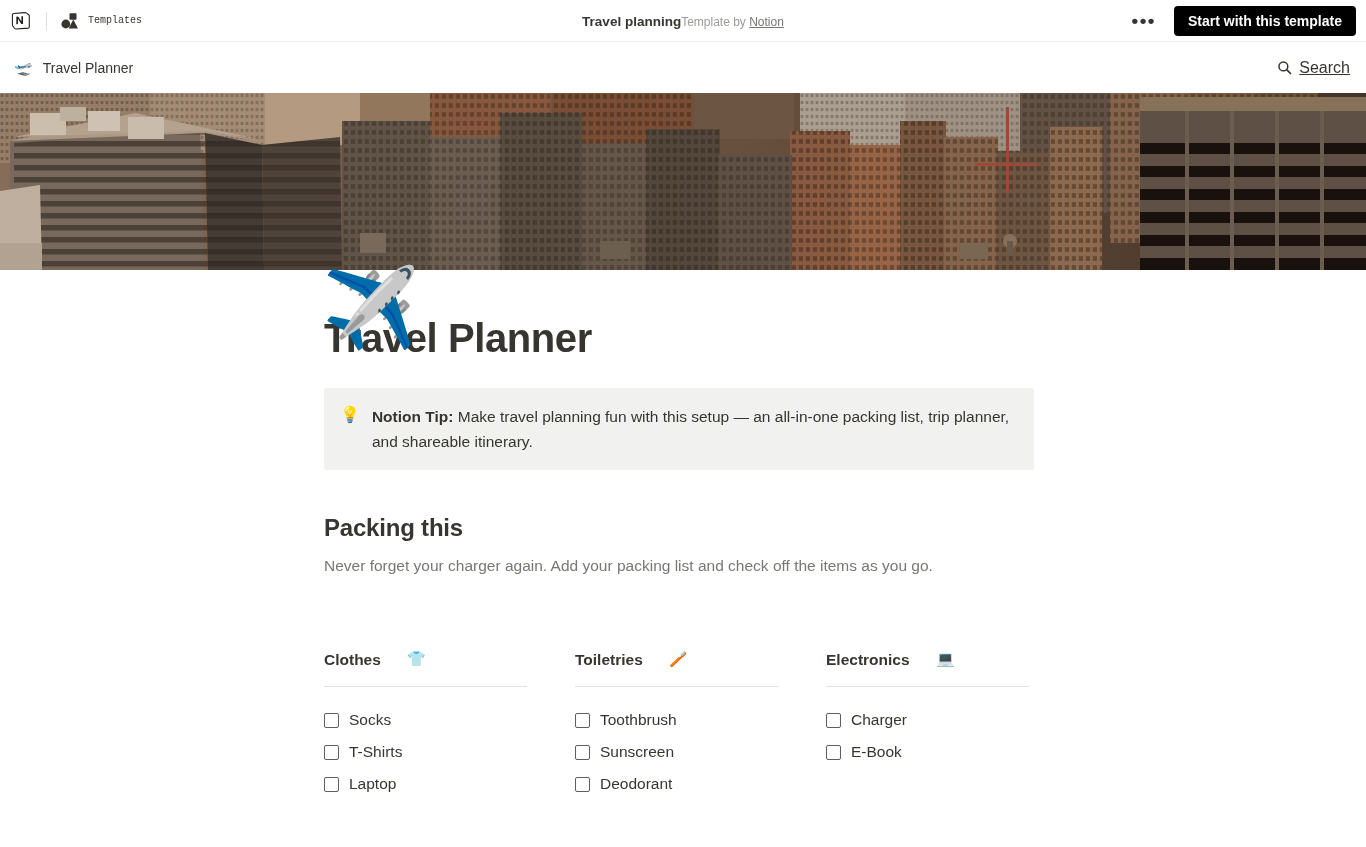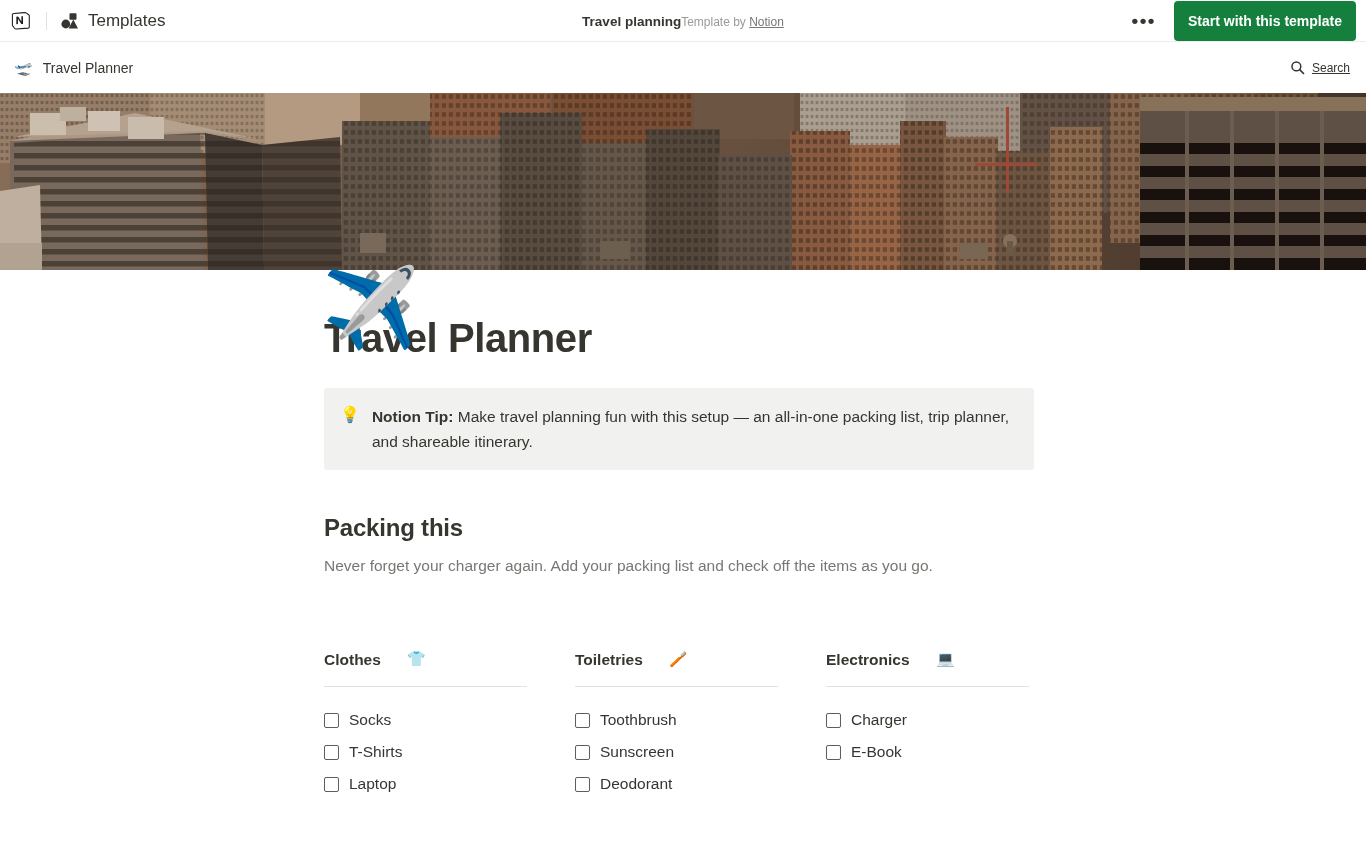--- a/index.html
+++ b/index.html
@@ -27,22 +27,23 @@
     width: 22px; height: 22px;
     display: flex; align-items: center; justify-content: center;
     margin-left: 2px;
   }
   .vdiv {
     width: 1px; height: 18px; background: #e0e0de;
     margin: 0 14px 0 14px;
   }
   .templates-link {
     display: flex; align-items: center; gap: 9px;
-    font-size: 17px; color: #37352f; font-weight: 400;
-    cursor: pointer;
+    font-size: 10px; color: #37352f; font-weight: 400;
+    cursor: pointer;
+    font-family: Liberation Mono, monospace;
   }
   .tmpl-icon { width: 18px; height: 18px; display:block; }
 
   .topbar-center {
     position: absolute;
     left: 0; right: 0;
     top: 0;
     height: 42px;
     display: flex;
     flex-direction: row;
@@ -78,28 +79,28 @@
   .dots {
     font-size: 19px;
     letter-spacing: 1.5px;
     color: #37352f;
     cursor: pointer;
     line-height: 14px;
     padding: 2px 4px;
     font-weight: 700;
   }
   .start-btn {
-    background: #15803d;
+    background: #000000;
     color: #ffffff;
     font-size: 14px;
     font-weight: 700;
     border: none;
     border-radius: 4px;
     padding: 0 14px;
-    height: 40px;
+    height: 30px;
     line-height: 30px;
     cursor: pointer;
     font-family: "Liberation Sans", sans-serif;
     white-space: nowrap;
   }
 
   
   .subbar {
     height: 51px;
     background: #ffffff;
@@ -110,21 +111,21 @@
   }
   .breadcrumb {
     display: flex; align-items: center; gap: 10px;
     font-size: 14px; color: #37352f;
     cursor: pointer;
   }
   .bc-emoji { font-size: 15px; line-height: 1; }
   .search-box {
     margin-left: auto;
     display: flex; align-items: center; gap: 7px;
-    font-size: 12px; color: #37352f;
+    font-size: 16px; color: #37352f;
     cursor: pointer;
     text-decoration: underline;
   }
   .search-ico { width: 15px; height: 15px; display:block; }
 
   
   .cover {
     position: relative;
     height: 177px;
     width: 1366px;

